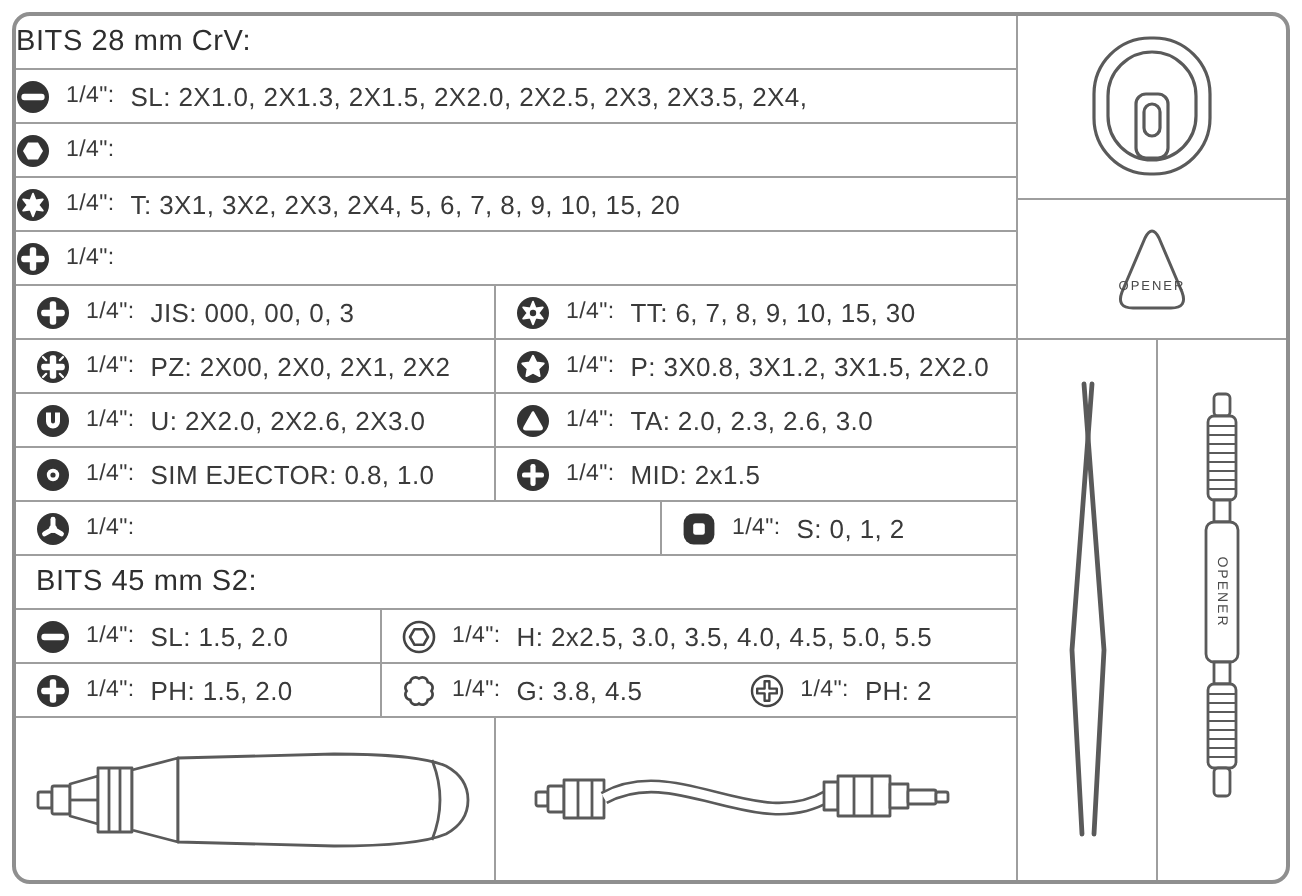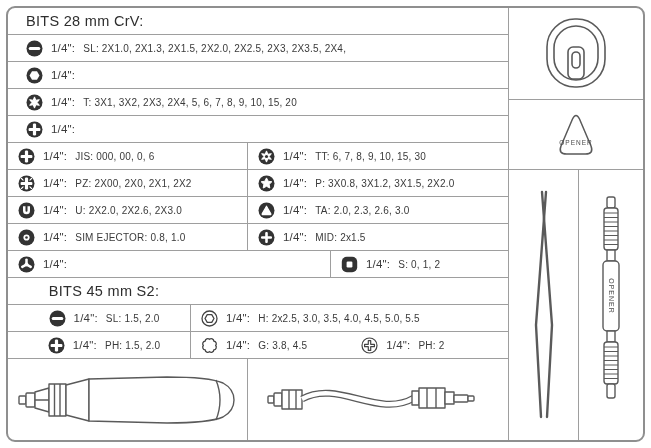--- a/index.html
+++ b/index.html
@@ -10,33 +10,33 @@
   }
   .frame {
     width:100%; height:100%; border:2px solid #8f8f8f; border-radius:9px;
     display:flex; overflow:hidden; background:#fff;
   }
   .left-table { width:500px; display:flex; flex-direction:column; }
   .right-col { flex:1; border-left:1.5px solid #9e9e9e; display:flex; flex-direction:column; }
 
   .trow {
     height:27px; flex:none; border-bottom:1.5px solid #9e9e9e;
-    display:flex; align-items:center; padding-left:18px;
+    display:flex; align-items:center; padding-left:0;
   }
   .trow.split { padding-left:0; }
   .cell { height:100%; display:flex; align-items:center; padding-left:10px; }
   .cell.grow { flex:1; }
   .cell + .cell { border-left:1.5px solid #9e9e9e; }
   .w239 { width:239px; flex:none; }
   .w322 { width:322px; flex:none; }
-  .w182 { width:182px; flex:none;justify-content:center; }
+  .w182 { width:182px; flex:none; }
 
   .sec-title { font-size:14.5px; color:#2e2e2e; letter-spacing:.3px; }
   .size { font-size:11.5px; letter-spacing:.2px; margin:0 8px 0 8px; white-space:nowrap; }
-  .spec { font-size:10px; letter-spacing:.2px; white-space:nowrap; }
+  .spec { font-size:13px; letter-spacing:.2px; white-space:nowrap; }
   .bicon { width:17px; height:17px; flex:none; display:block; }
   .group2 { display:flex; align-items:center; margin-left:54px; }
 
   .drow { flex:1; display:flex; }
   .drow .cell { padding-left:0; justify-content:center; }
 
   .rc1 { height:92px; flex:none; border-bottom:1.5px solid #9e9e9e; display:flex; align-items:center; justify-content:center; }
   .rc2 { height:70px; flex:none; border-bottom:1.5px solid #9e9e9e; display:flex; align-items:center; justify-content:center; }
   .rbottom { flex:1; display:flex; }
   .tw-cell { width:70px; flex:none; border-right:1.5px solid #9e9e9e; display:flex; align-items:center; justify-content:center; }
@@ -169,21 +169,21 @@
           </svg>
         <span class="size">1/4":</span>
       </div>
 
       <div class="trow split">
         <div class="cell w239">
           <svg class="bicon">
               <use href="#i-ph"></use>
             </svg>
           <span class="size">1/4":</span>
-          <span class="spec">JIS: 000, 00, 0, 6</span>
+          <span class="spec">JIS: 000, 00, 0, 3</span>
         </div>
         <div class="cell grow">
           <svg class="bicon">
               <use href="#i-tt"></use>
             </svg>
           <span class="size">1/4":</span>
           <span class="spec">TT: 6, 7, 8, 9, 10, 15, 30</span>
         </div>
       </div>
 

